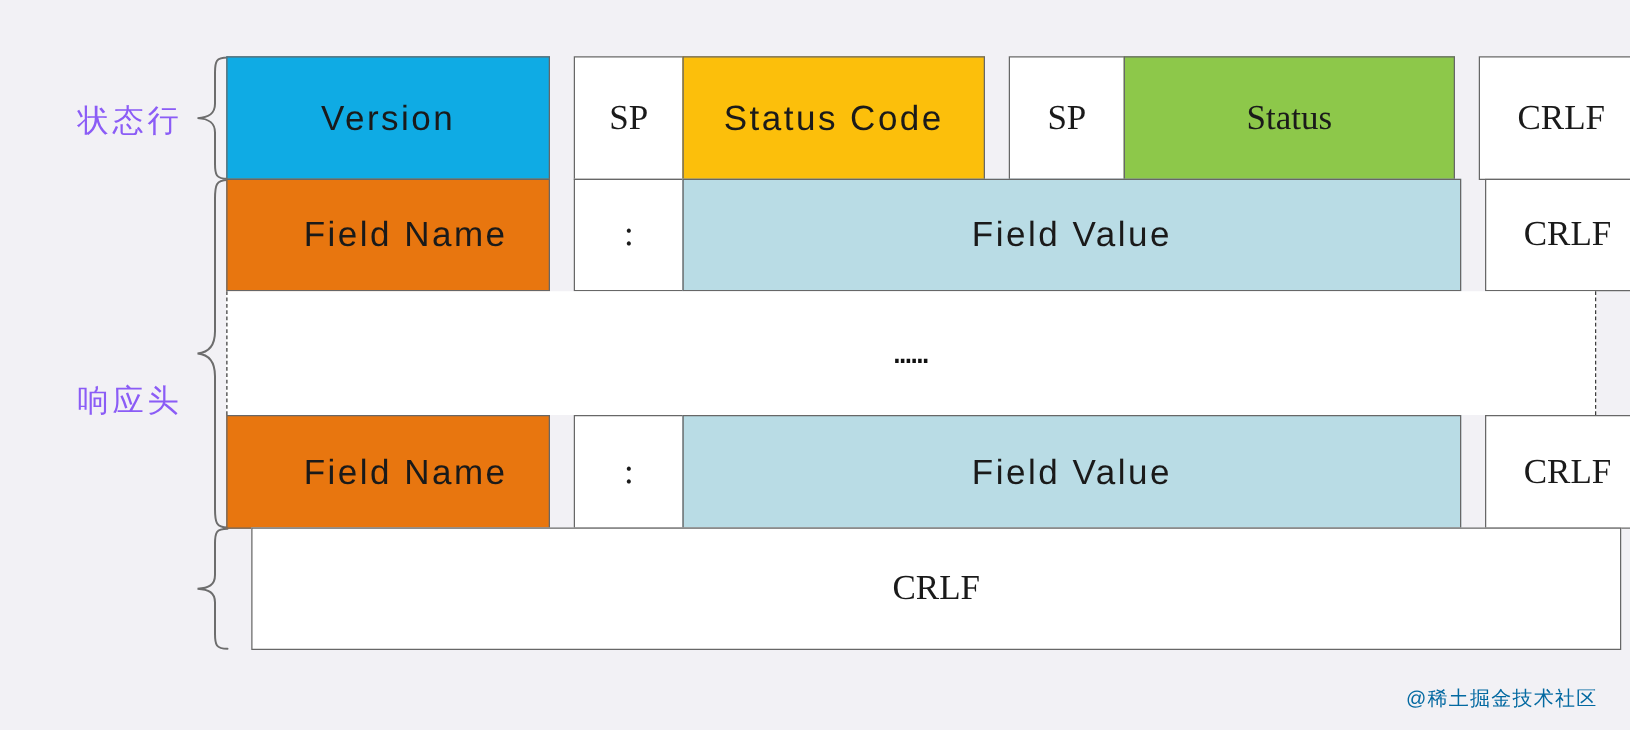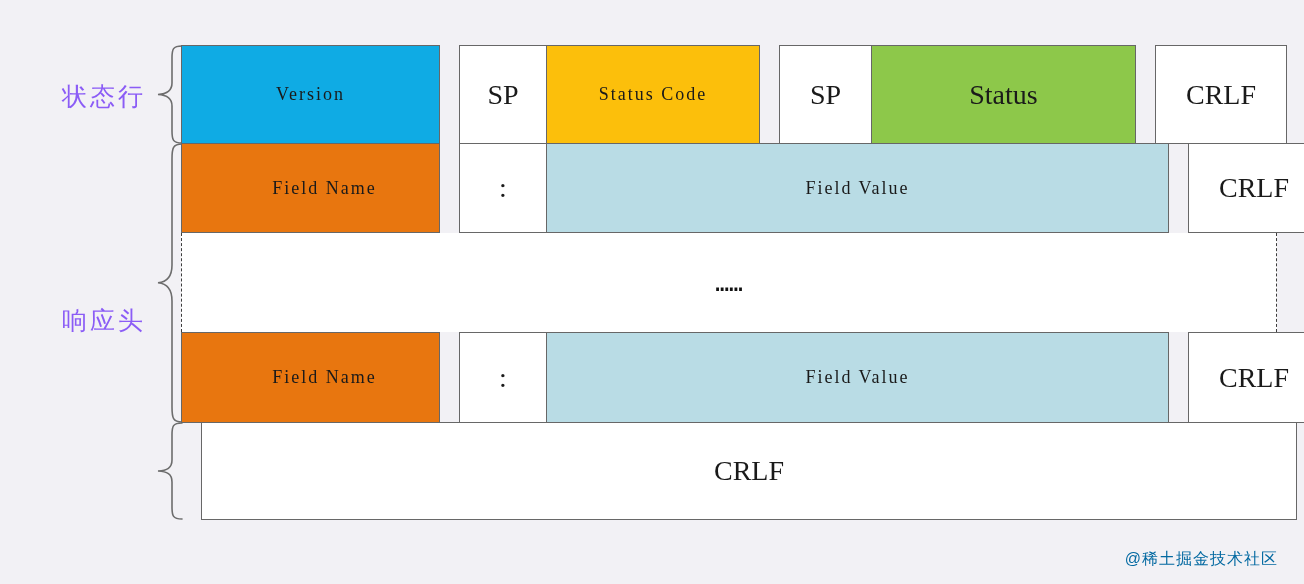--- a/index.html
+++ b/index.html
@@ -56,23 +56,23 @@
     align-items: center;
     justify-content: center;
     font-size: 27px;
     color: #1a1a1a;
     background: #ffffff;
     margin-right: -1px;
     overflow: hidden;
     white-space: nowrap;
   }
   .cell.mono {
-    font-family: Liberation Serif, serif;
+    font-family: Liberation Sans, sans-serif;
     letter-spacing: 2px;
-    font-size: 18px;
+    font-size: 28px;
   }
   .cell.serif {
     font-family: "Liberation Serif", serif;
     font-size: 28px;
   }
 
   
   .fill-version { background: #0fabe4; }
   .fill-status  { background: #fcbf0b; }
   .fill-reason  { background: #8dc84a; }
@@ -83,21 +83,21 @@
   
   #row-status   { top: 45px;  height: 99px; }
   #row-header-1 { top: 143px; height: 90px; }
   #row-ellipsis { top: 233px; height: 99px; }
   #row-header-2 { top: 332px; height: 91px; }
   #row-blank    { top: 422px; height: 98px; }
 
   
   .c-version { width: 259px; }
   .c-sp      { width: 88px;  }
-  .c-code    { width: 214px; }
+  .c-code    { width: 242px; }
   .c-sp2     { width: 93px;  }
   .c-reason  { width: 265px; }
   .c-crlf    { width: 132px; }
 
   .c-fname   { width: 259px; }
   .c-colon   { width: 88px;  }
   .c-fvalue  { width: 623px; }
 
   
   .ellipsis-box {

